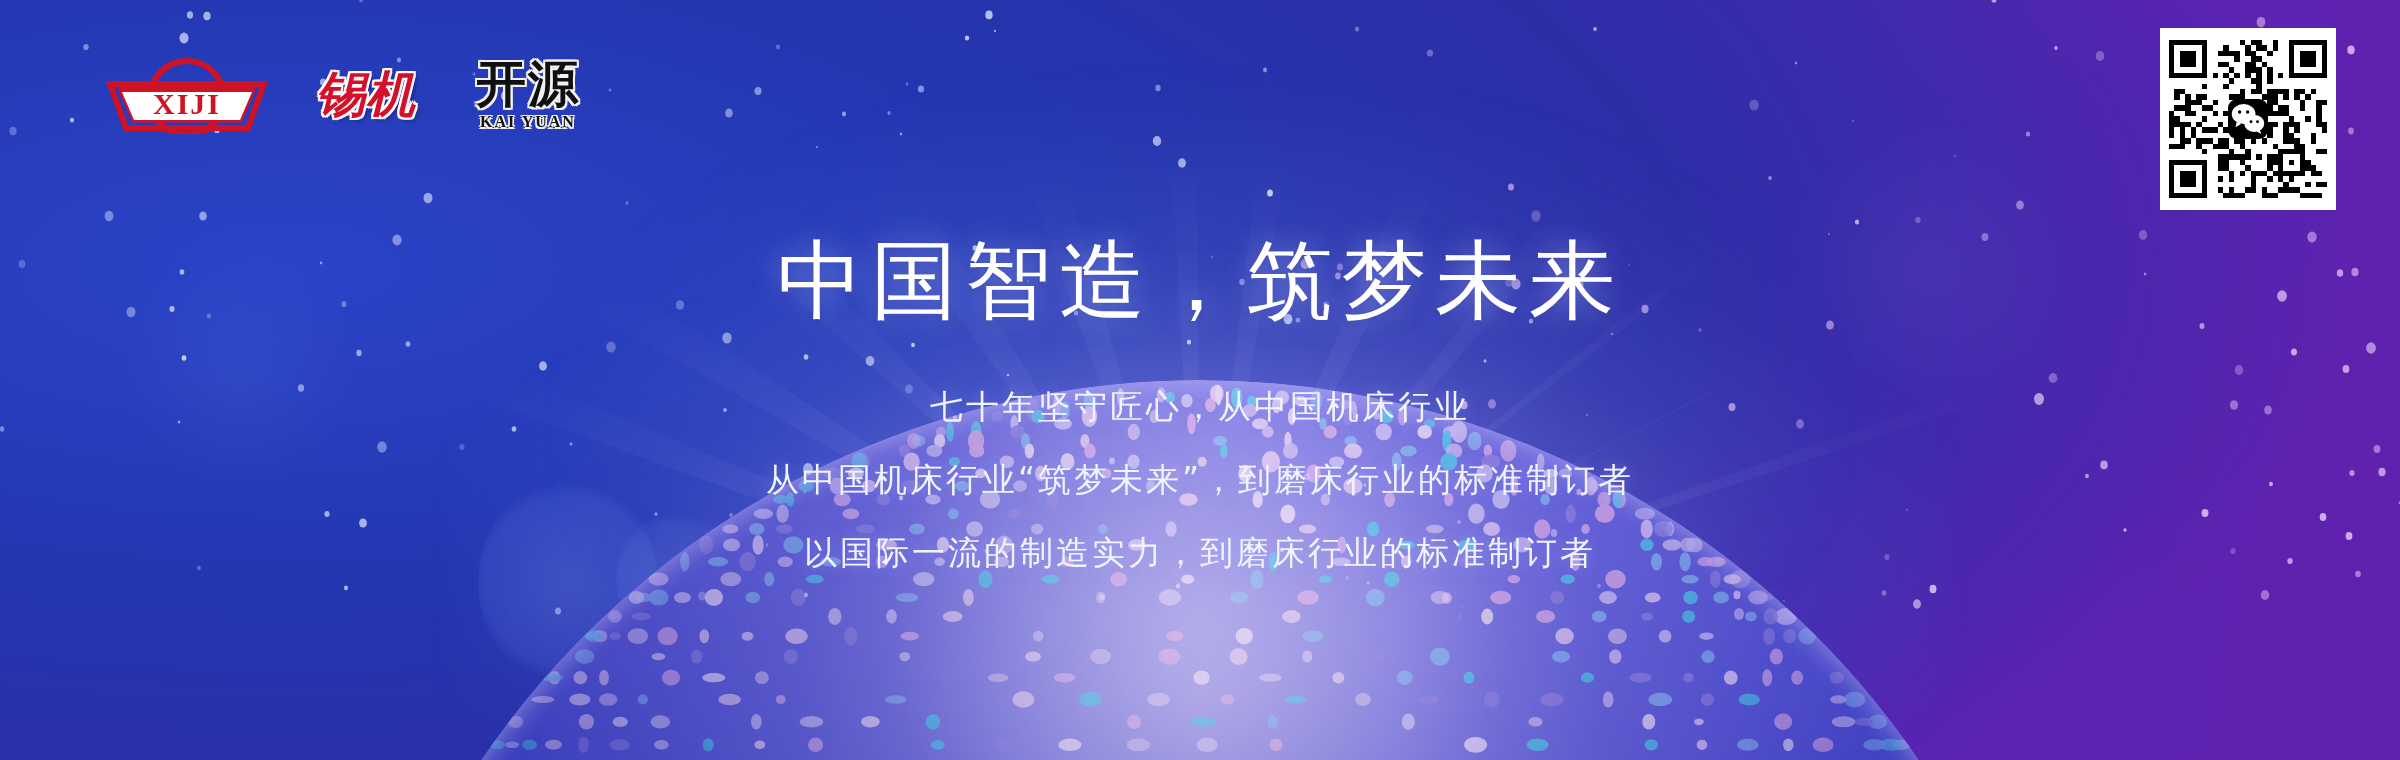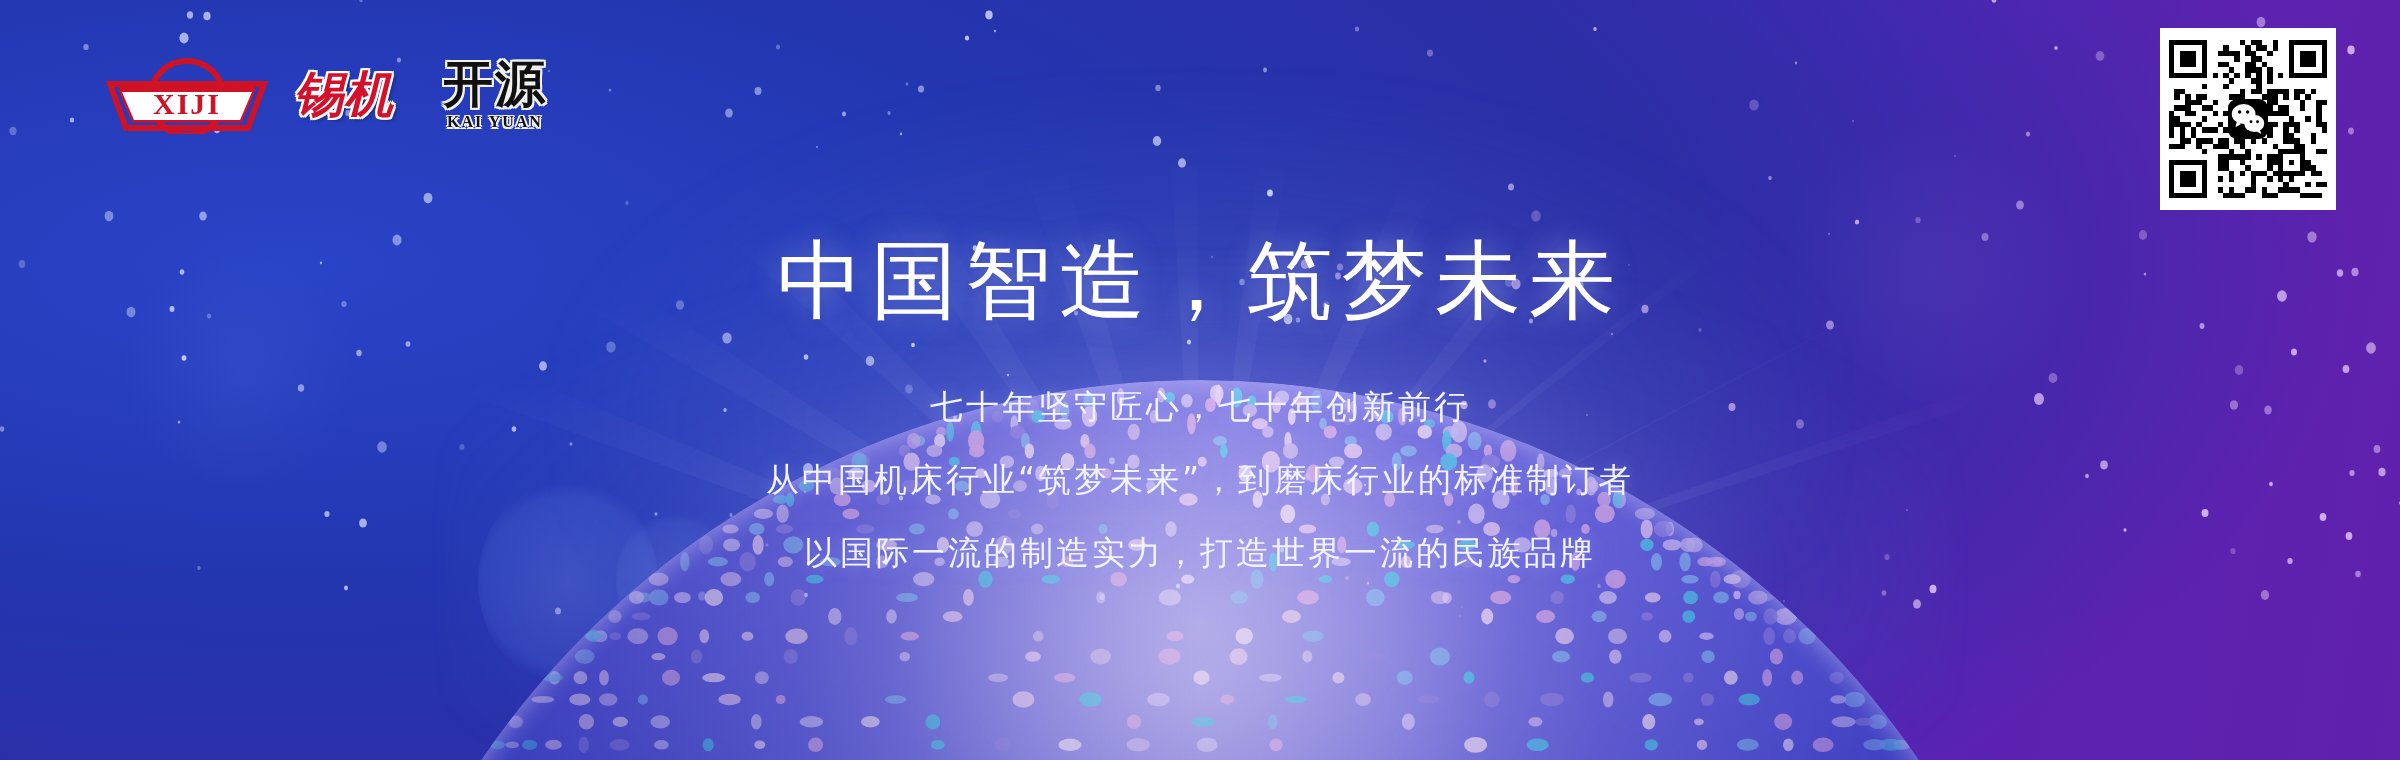--- a/index.html
+++ b/index.html
@@ -67,38 +67,38 @@
     position:absolute;inset:0;border-radius:50%;
     box-shadow:inset 0 4px 26px rgba(220,215,255,.45);
   }
 
   
   .stars{position:absolute;left:0;top:0;width:100%;height:100%;pointer-events:none;}
 
   
   .logo{
     position:absolute;left:96px;top:52px;
-    display:flex;align-items:center;gap:18px;
+    display:flex;align-items:center;gap:40px;
     height:84px;
   }
   .badge{position:relative;width:182px;height:80px;}
   .badge svg{display:block;}
   .xijiCn{
     font-family:"DejaVu Sans","Liberation Sans",sans-serif;
     font-weight:bold;font-size:49px;line-height:1;
     color:#d4102a;
     letter-spacing:1px;
     text-shadow:
       -2px -2px 0 #ffffff, 2px -2px 0 #ffffff, -2px 2px 0 #ffffff, 2px 2px 0 #ffffff,
       0 -2px 0 #ffffff, 0 2px 0 #ffffff, -2px 0 0 #ffffff, 2px 0 0 #ffffff,
       3px 3px 4px rgba(0,0,0,.35);
     margin-left:-2px;
     font-style:italic;
   }
-  .kaiyuan{display:flex;flex-direction:column;align-items:center;margin-left:31px;}
+  .kaiyuan{display:flex;flex-direction:column;align-items:center;margin-left:20px;}
   .kaiyuan .cn{
     font-family:"DejaVu Sans","Liberation Sans",sans-serif;
     font-weight:bold;font-size:50px;line-height:1;color:#101010;
     letter-spacing:2px;
     text-shadow:
       -2px -2px 0 #f2f2f2, 2px -2px 0 #f2f2f2, -2px 2px 0 #f2f2f2, 2px 2px 0 #f2f2f2,
       0 -2px 0 #f2f2f2, 0 2px 0 #f2f2f2, -2px 0 0 #f2f2f2, 2px 0 0 #f2f2f2;
   }
   .kaiyuan .en{
     font-family:"Liberation Serif", serif;
@@ -1968,18 +1968,18 @@
           <polygon points="25.5,24.5 26.6,28 22.6,25.8" fill="#fff"></polygon>
           <circle cx="18.4" cy="18.2" r="1.15" fill="#000"></circle>
           <circle cx="23.6" cy="18.2" r="1.15" fill="#000"></circle>
         </svg>
       </div>
     </div>
   </div>
 
   <div class="copy">
     <div class="headline">中国智造，筑梦未来</div>
-    <div class="sub l1">七十年坚守匠心，七十年创新前行</div>
+    <div class="sub l1">七十年坚守匠心，从中国机床行业</div>
     <div class="sub l2">从中国机床行业“筑梦未来”，到磨床行业的标准制订者</div>
-    <div class="sub l3">以国际一流的制造实力，打造世界一流的民族品牌</div>
+    <div class="sub l3">以国际一流的制造实力，到磨床行业的标准制订者</div>
   </div>
 
 </div>
 
 </body></html>

